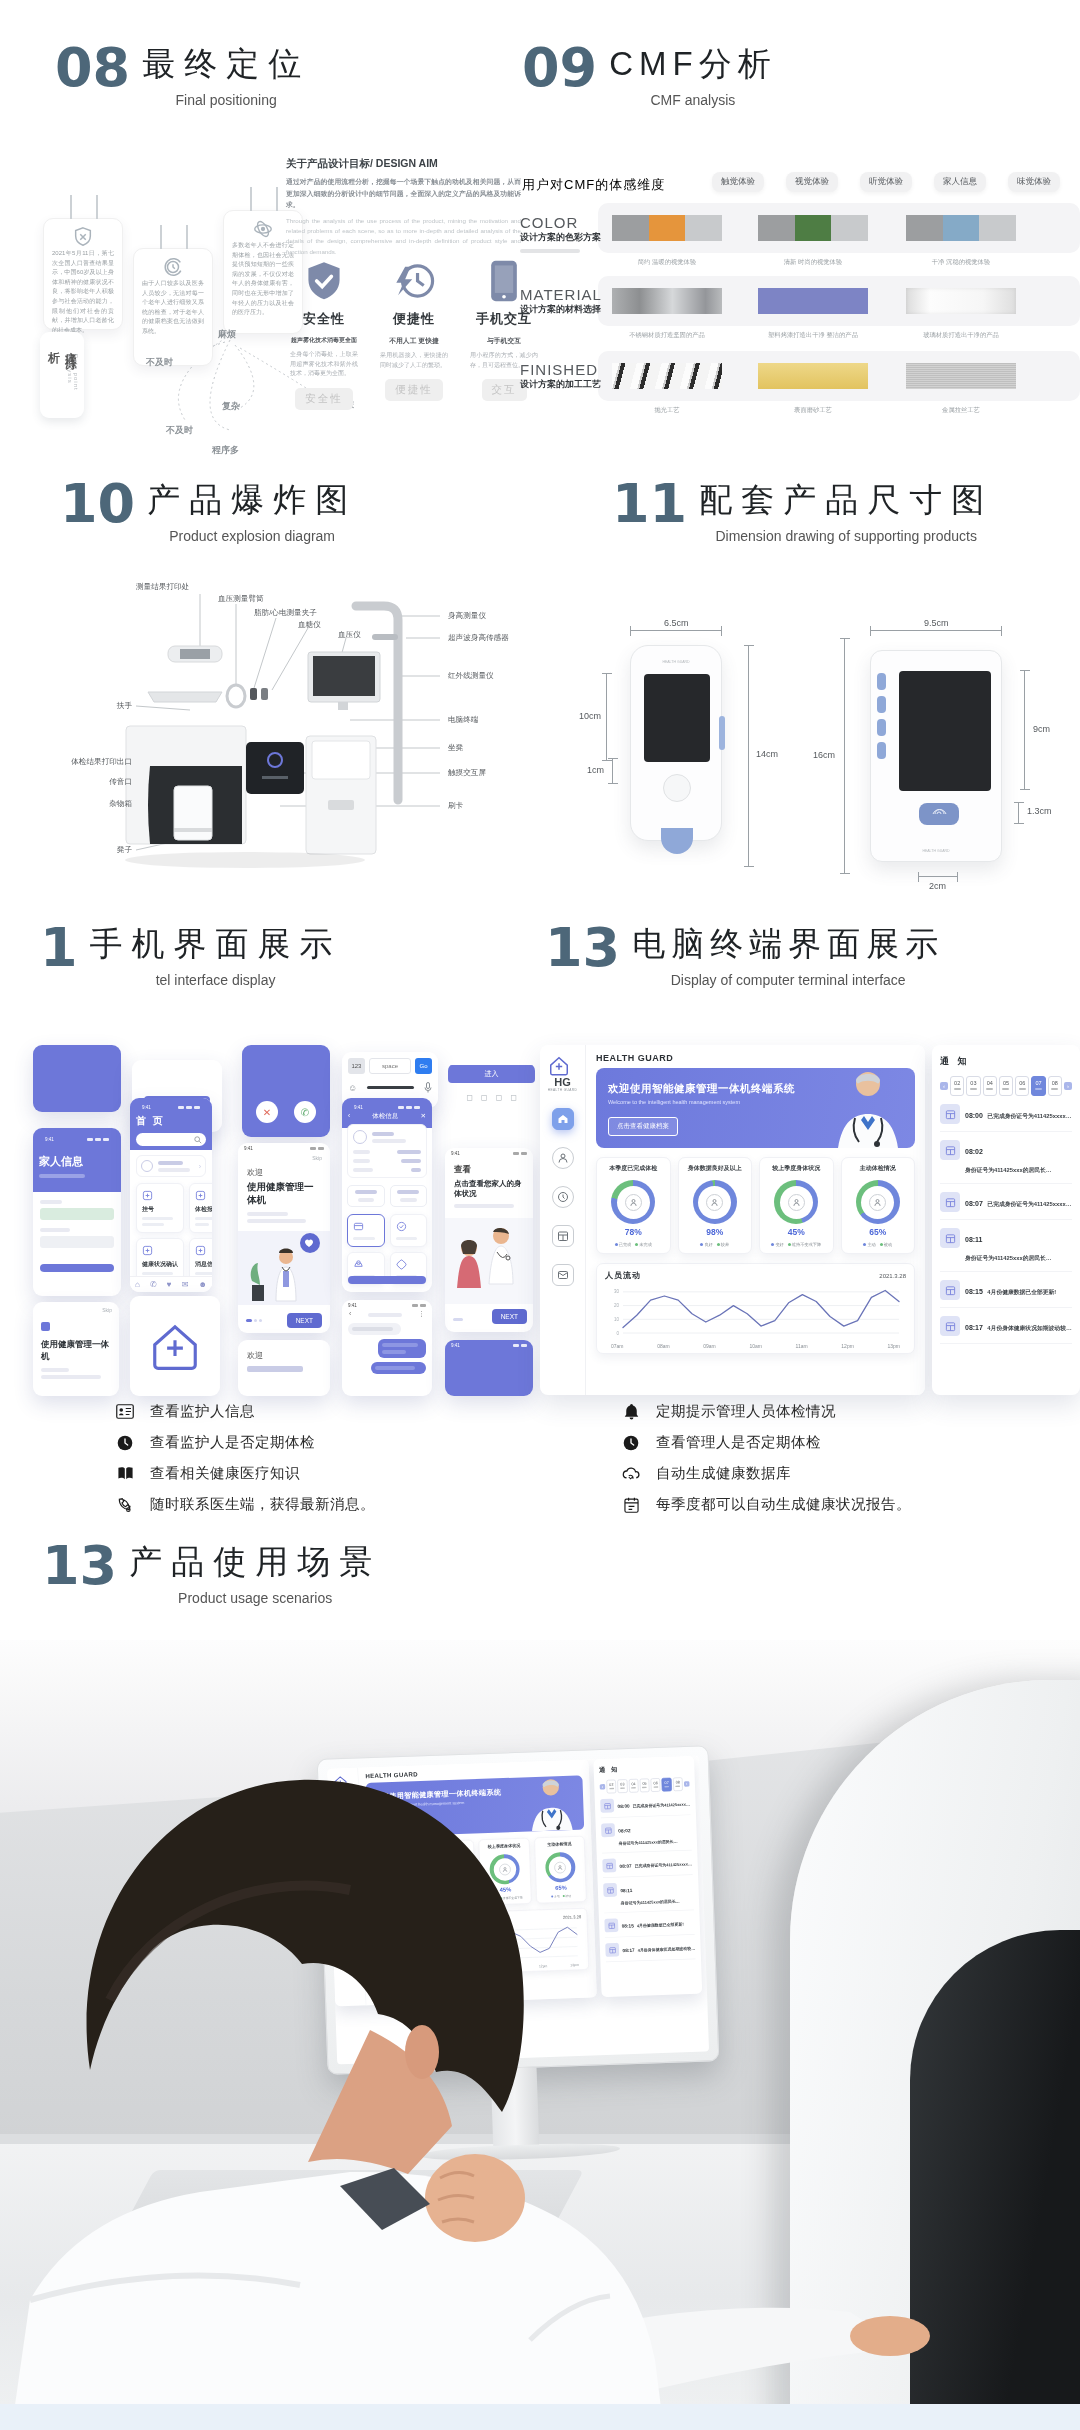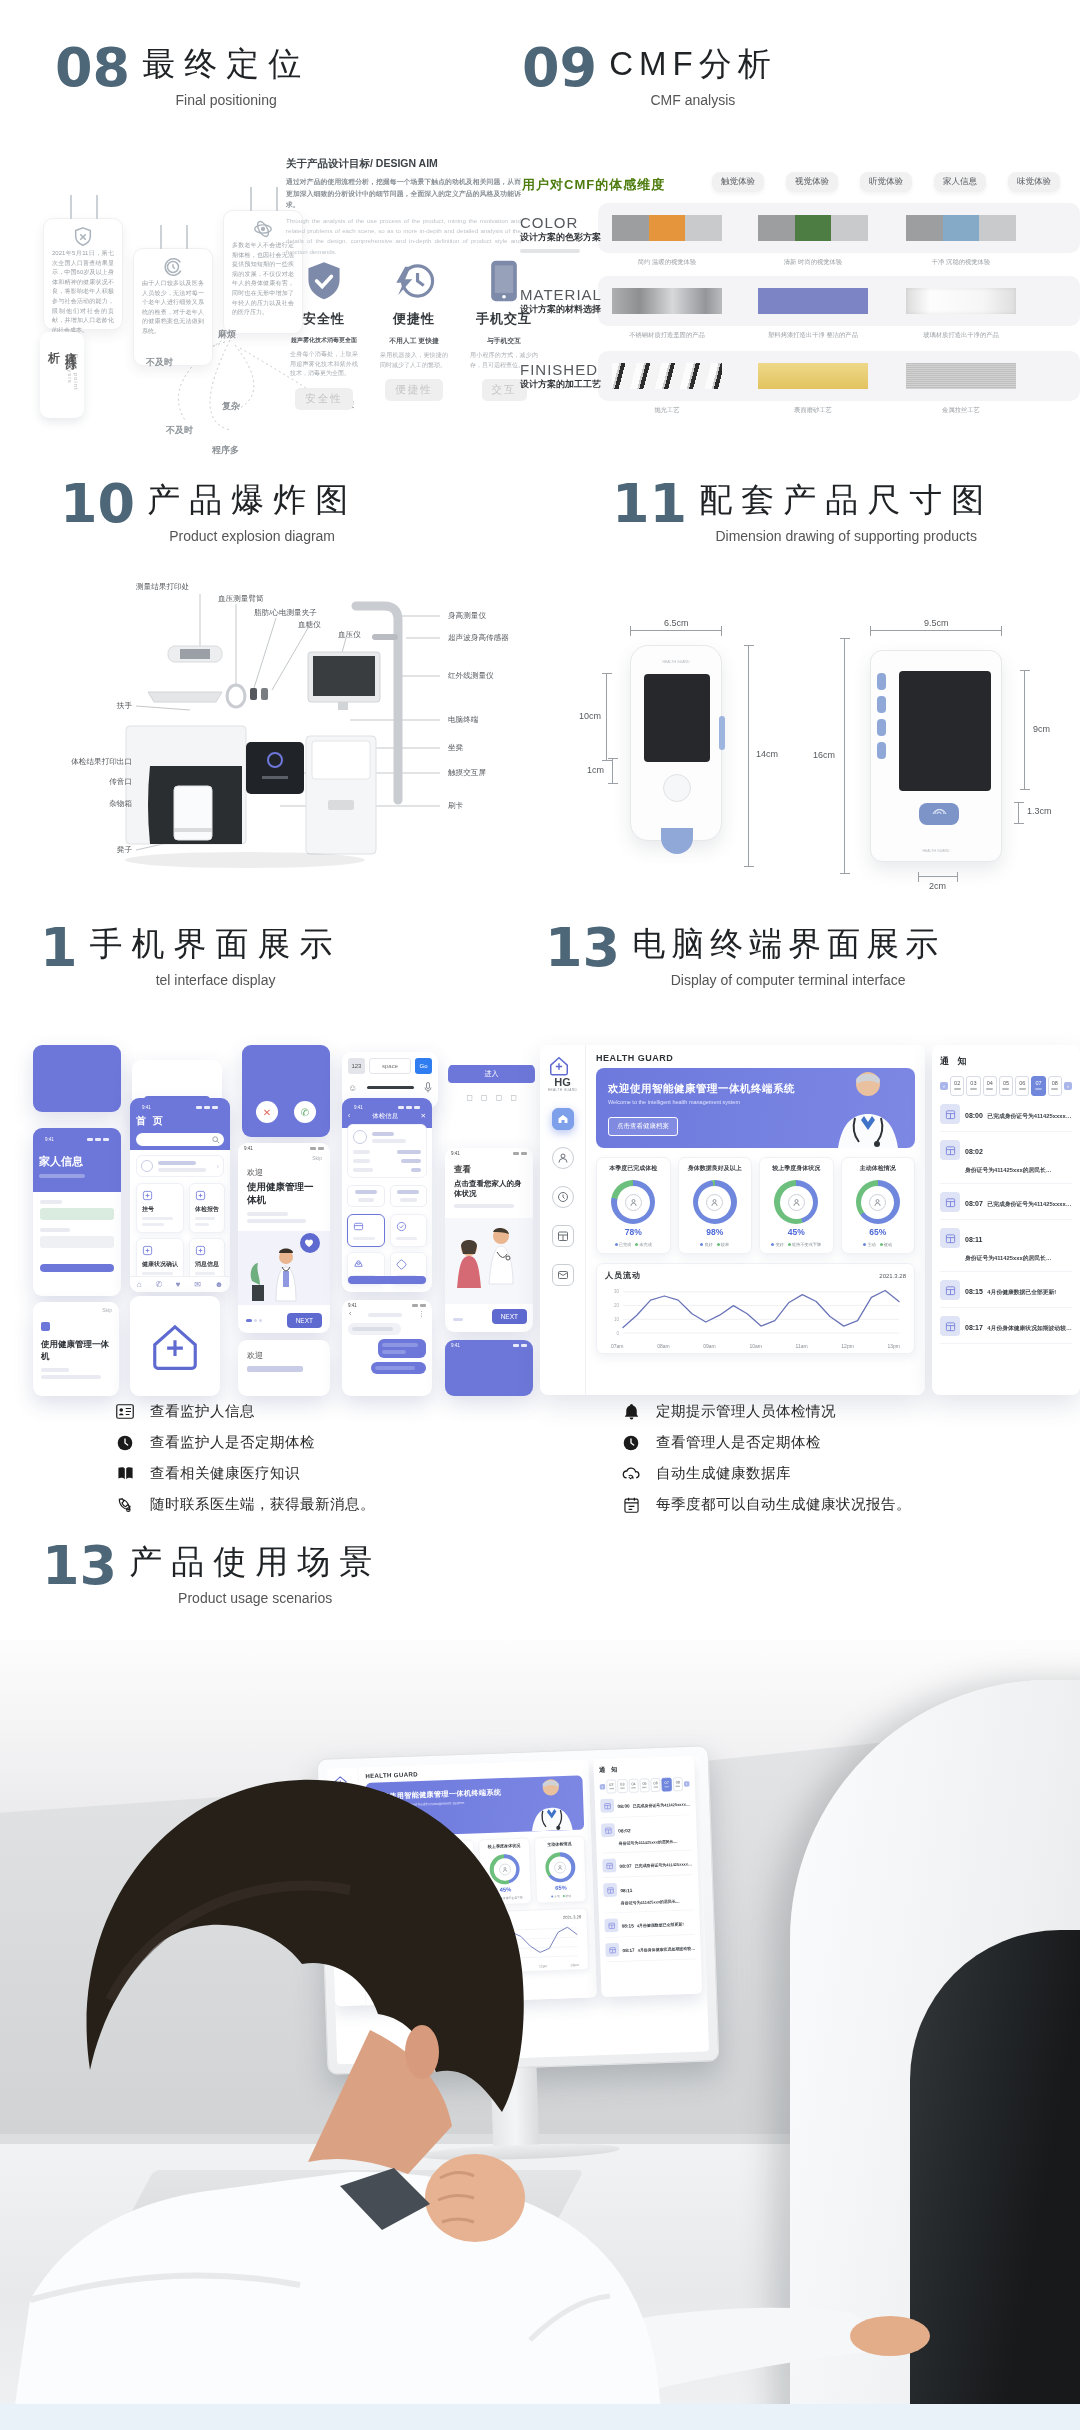--- a/index.html
+++ b/index.html
@@ -29,21 +29,21 @@
 .aim-en{position:absolute;width:235px;font-size:6.2px;color:#bfc4c8;line-height:1.65;text-align:justify}
 .featrow{position:absolute;display:flex;gap:22px}
 .feat{width:68px;text-align:center}
 .feat .fi{color:#7e8aa9;height:46px;display:flex;align-items:center;justify-content:center}
 .feat .ft{font-size:13px;font-weight:bold;color:#33383c;margin-top:6px;letter-spacing:1px;white-space:nowrap}
 .feat .fs{font-size:6.8px;font-weight:bold;color:#55595e;margin-top:8px;white-space:nowrap}
 .feat .fd{font-size:6px;color:#a8adb2;margin-top:5px;line-height:1.6;text-align:justify}
 .feat .chip{margin-top:9px;display:inline-block;background:#efefef;color:#c3c3c3;font-size:10.5px;padding:4px 10px;border-radius:5px;letter-spacing:2px}
 
 
-.dim-label{position:absolute;font-size:13px;font-weight:bold;color:#4d7c0f;letter-spacing:1px}
+.dim-label{position:absolute;font-size:13px;font-weight:normal;color:#000000;letter-spacing:1px}
 .sense-chips{position:absolute;display:flex;gap:22px}
 .sense-chips span{background:#f1f1f2;border-radius:8px;font-size:8.5px;color:#55595d;padding:4px 9px;box-shadow:0 2px 4px rgba(0,0,0,.05);white-space:nowrap}
 .cmf-band{position:absolute;left:598px;width:482px;background:#f4f4f6;border-radius:10px}
 .cmf-name{position:absolute;left:520px;font-size:15px;color:#55595d;letter-spacing:1px}
 .cmf-sub{position:absolute;left:520px;font-size:9px;font-weight:bold;color:#34383c}
 .cmf-tiny{position:absolute;left:520px;width:60px;height:4px;background:#e3e4e6;border-radius:2px}
 .swatch{position:absolute;width:110px;height:26px;display:flex;overflow:hidden}
 .swatch span{flex:1}
 .sw-cap{position:absolute;width:130px;text-align:center;font-size:6.3px;color:#9aa0a4}
 .tex{position:absolute;width:110px;height:26px}
@@ -569,21 +569,21 @@
     </div>
     <div style="padding:8px 7px">
       <div class="skl" style="width:30%"></div>
       <div style="height:12px;background:#d9ecdf;border-radius:3px;margin-top:4px"></div>
       <div class="skl" style="width:40%;margin-top:8px"></div>
       <div style="height:12px;background:#eef0f4;border-radius:3px;margin-top:4px"></div>
       <button class="ph-btn" style="margin-top:16px"></button>
     </div>
   </div>
 
-  <div class="phone" style="left:100px;top:58px;width:100px;height:194px">
+  <div class="phone" style="left:100px;top:58px;width:82px;height:194px">
     <div style="background:#6d77d9;height:52px;padding:4px 6px">
       <div class="sbar w">
           <span>9:41</span>
           <span class="cells">
             <i></i>
             <i></i>
             <i></i>
           </span>
         </div>
       <div style="color:#fff;font-size:10px;font-weight:bold;margin-top:4px;letter-spacing:2px">首 页</div>

